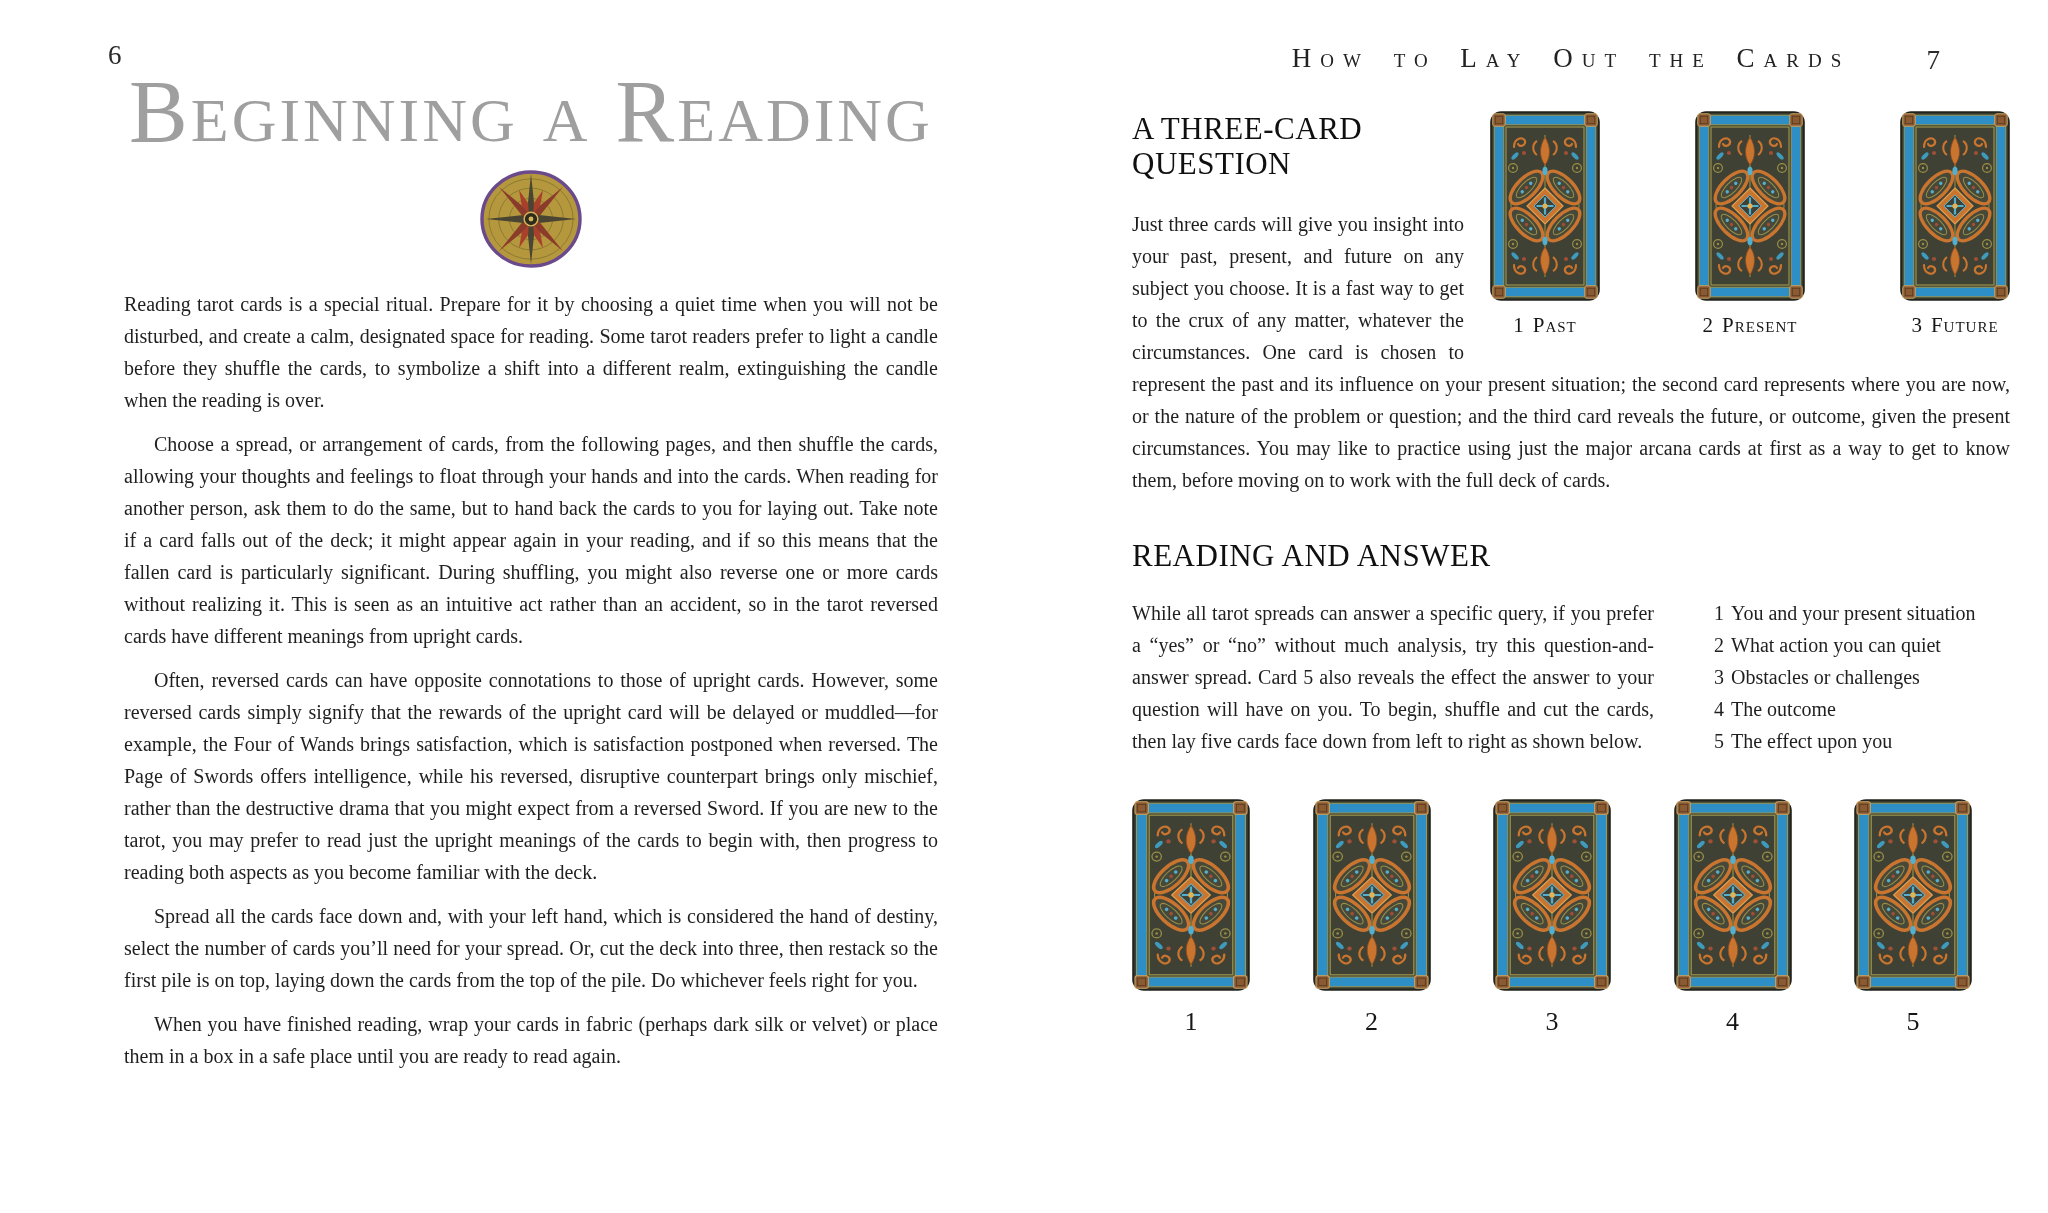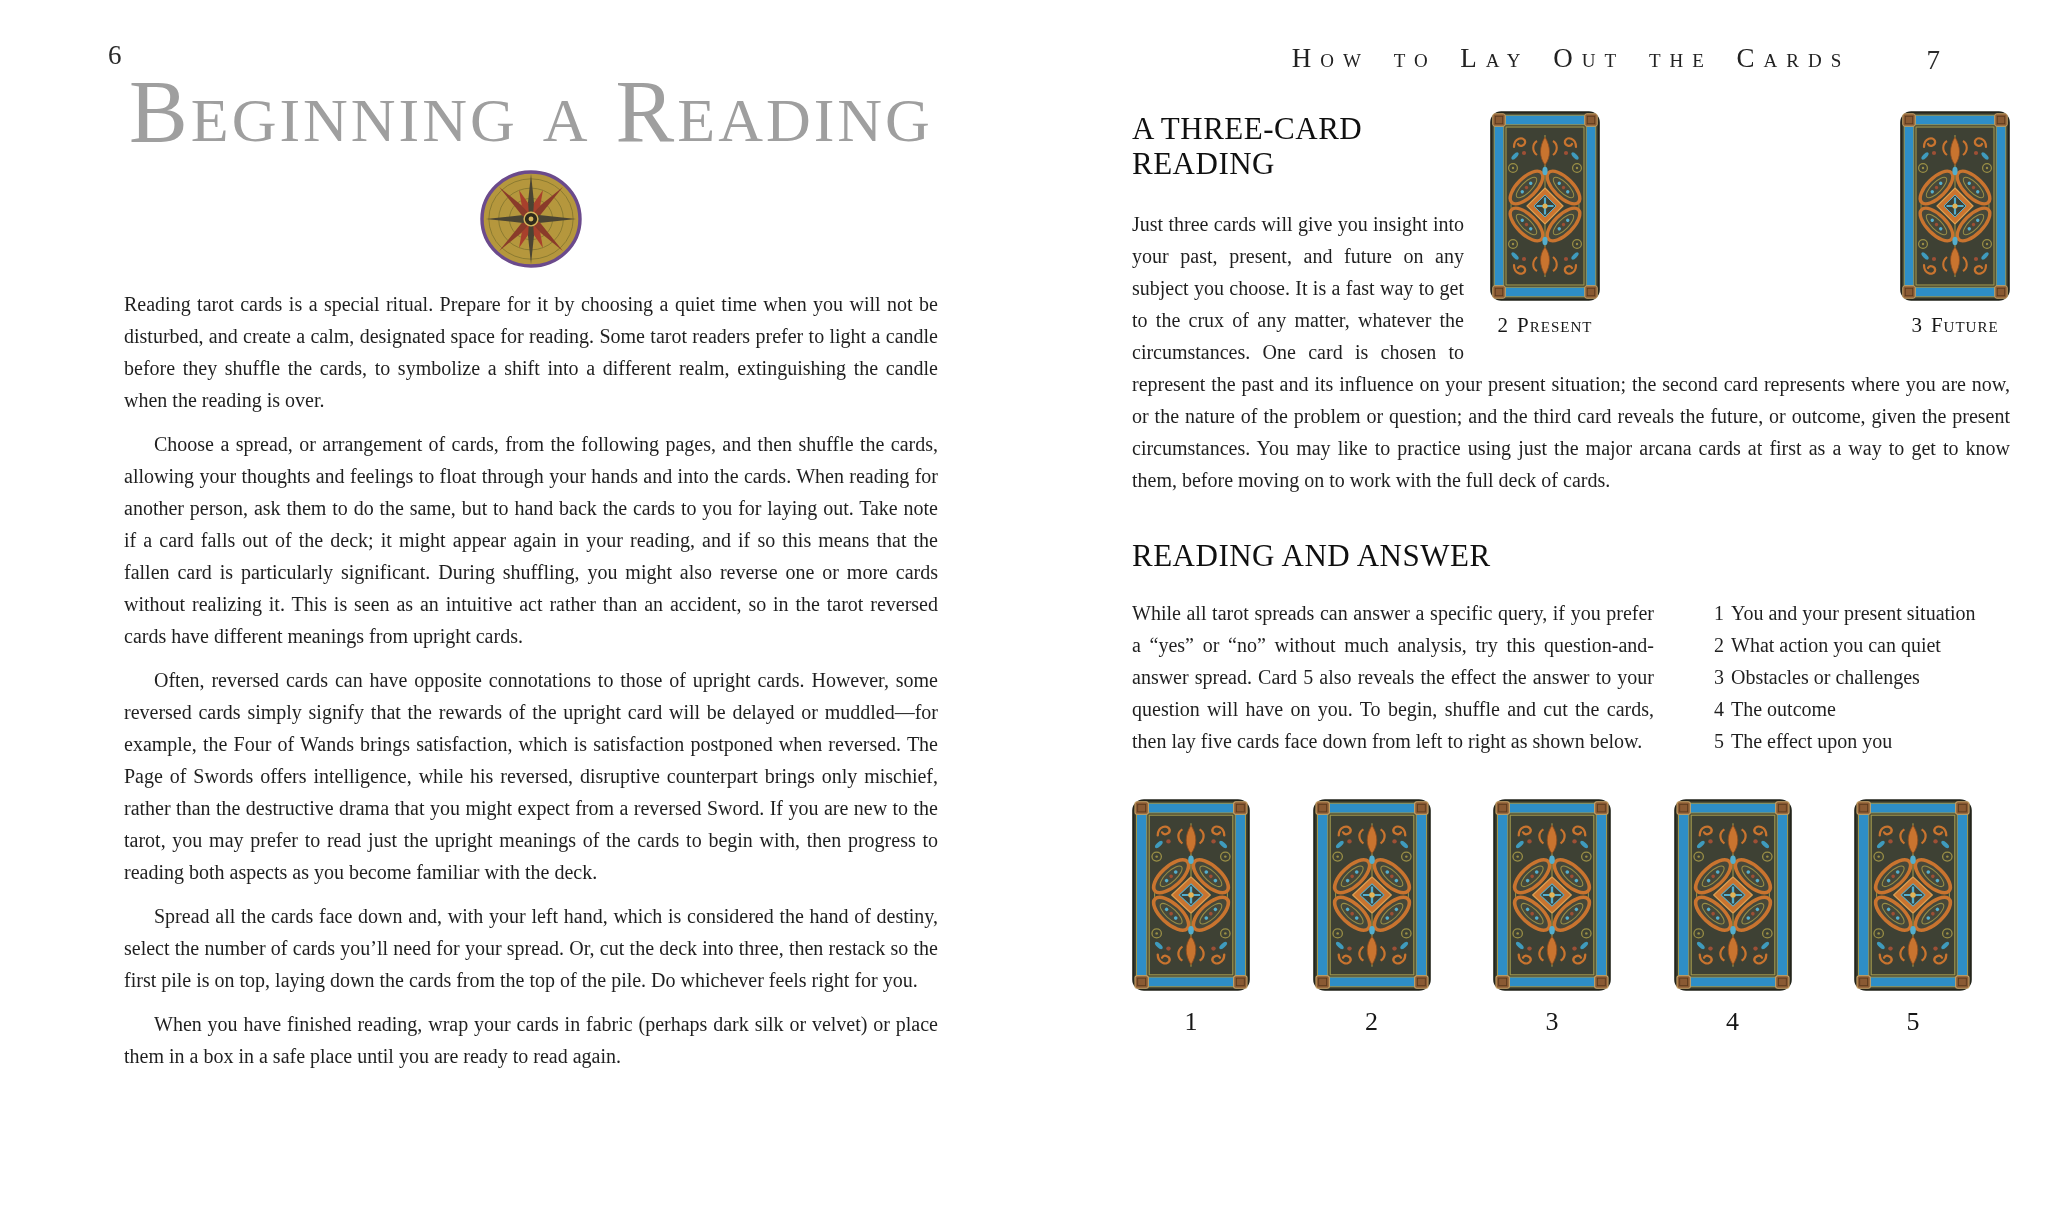--- a/index.html
+++ b/index.html
@@ -238,39 +238,47 @@
   </section>
 
   <section class="right-page">
     <header class="running-head">
       <span class="head-text">How to Lay Out the Cards</span>
       <span class="folio">7</span>
     </header>
 
     <div class="three-card-section flow-text">
       <div class="top-cards">
+        <figure class="card-fig">
+          <svg class="card-svg" width="110" height="190" viewBox="0 0 110 190">
+              <use href="#cardback"></use>
+            </svg>
+          <figcaption class="card-caption">
+            <span class="cap-num">1</span><span class="cap-word">Past</span>
+          </figcaption>
+        </figure>
         <figure class="card-fig">
           <svg class="card-svg" width="110" height="190" viewBox="0 0 110 190">
               <use href="#cardback"></use>
             </svg>
           <figcaption class="card-caption">
             <span class="cap-num">2</span><span class="cap-word">Present</span>
           </figcaption>
         </figure>
         <figure class="card-fig">
           <svg class="card-svg" width="110" height="190" viewBox="0 0 110 190">
               <use href="#cardback"></use>
             </svg>
           <figcaption class="card-caption">
             <span class="cap-num">3</span><span class="cap-word">Future</span>
           </figcaption>
         </figure>
       </div>
 
-      <h2 class="section-heading">A THREE-CARD READING</h2>
+      <h2 class="section-heading">A THREE-CARD QUESTION</h2>
       <p>Just three cards will give you insight into your past, present, and future on any subject you choose. It is a fast way to get to the crux of any matter, whatever the circumstances. One card is chosen to represent the past and its influence on your present situation; the second card represents where you are now, or the nature of the problem or question; and the third card reveals the future, or outcome, given the present circumstances. You may like to practice using just the major arcana cards at first as a way to get to know them, before moving on to work with the full deck of cards.</p>
       <div class="clear"></div>
     </div>
 
     <h2 class="section-heading qa-heading">READING AND ANSWER</h2>
 
     <div class="qa-row">
       <p class="qa-body">While all tarot spreads can answer a specific query, if you prefer a “yes” or “no” without much analysis, try this question-and-answer spread. Card 5 also reveals the effect the answer to your question will have on you. To begin, shuffle and cut the cards, then lay five cards face down from left to right as shown below.</p>
       <ul class="qa-list">
         <li><span class="li-num">1</span><span>You and your present situation</span></li>

